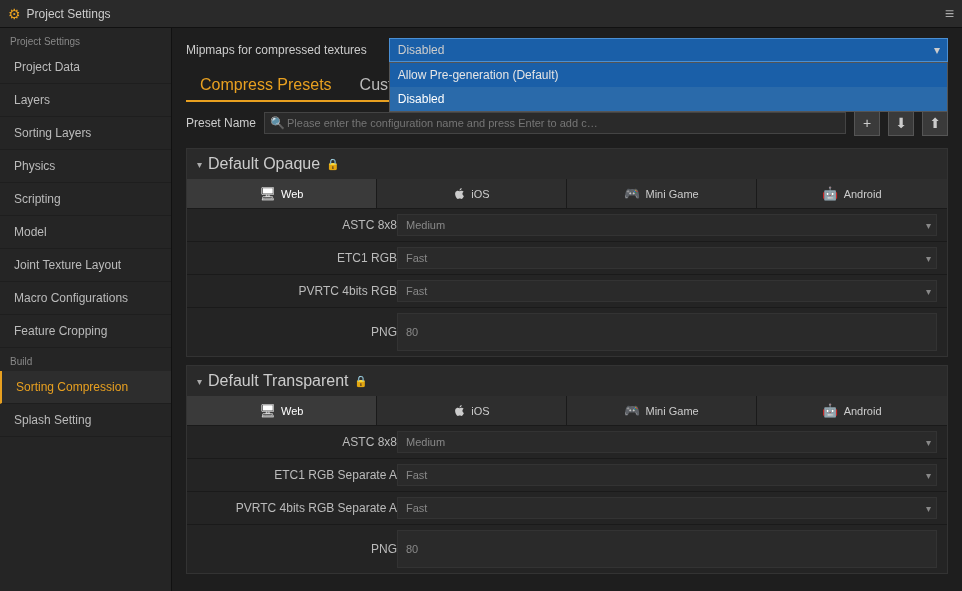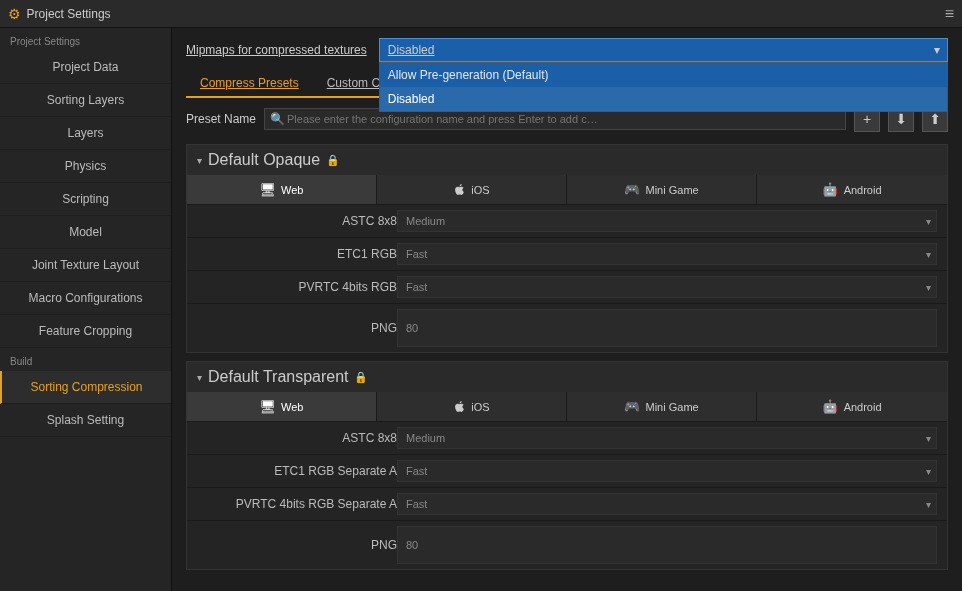--- a/index.html
+++ b/index.html
@@ -61,22 +61,22 @@
       overflow-y: auto;
       padding-bottom: 8px;
     }
     .sidebar-section-label {
       color: #888;
       font-size: 10px;
       padding: 8px 10px 4px 10px;
       display: block;
     }
     .sidebar-item {
-      padding: 9px 0;
-      text-align: center;
+      padding: 9px 14px;
+      text-align: left;
       cursor: pointer;
       color: #bbb;
       font-size: 12px;
       border-bottom: 1px solid #1e1e1e;
     }
     .sidebar-item.active {
       background: #2d2d2d;
       color: #e8a020;
       border-left: 2px solid #e8a020;
     }
@@ -89,23 +89,22 @@
       position: relative;
     }
 
     
     .top-controls {
       padding: 10px 14px 0 14px;
     }
     .mipmaps-row {
       display: flex;
       align-items: center;
-      gap: 12px;
+      gap: 22px;
       margin-bottom: 8px;
-      text-decoration: underline;
     }
     .mipmaps-label {
       color: #ccc;
       font-size: 12px;
       white-space: nowrap;
     }
     .mipmap-dropdown-wrapper {
       position: relative;
       flex: 1;
     }
@@ -160,24 +159,23 @@
     .tabs-row {
       display: flex;
       align-items: flex-end;
       border-bottom: 2px solid #e8a020;
       padding: 0;
     }
     .tab {
       padding: 6px 14px;
       color: #bbb;
       cursor: pointer;
-      font-size: 12px;
+      font-size: 16px;
       border-bottom: 2px solid transparent;
       margin-bottom: -2px;
-      text-decoration: underline;
     }
     .tab.active {
       color: #e8a020;
       border-bottom: 2px solid #e8a020;
     }
 
     
     .search-action-row {
       display: flex;
       align-items: center;
@@ -325,22 +323,22 @@
     <span class="title-bar-title">Project Settings</span>
   </div>
   <span class="title-bar-menu">≡</span>
 </div>
 
 <div class="main-layout">
 
   <div class="sidebar" id="sidebar">
       <span class="sidebar-section-label">Project Settings</span>
       <div class="sidebar-item">Project Data</div>
+      <div class="sidebar-item">Layers</div>
       <div class="sidebar-item">Sorting Layers</div>
-      <div class="sidebar-item">Layers</div>
       <div class="sidebar-item">Physics</div>
       <div class="sidebar-item">Scripting</div>
       <div class="sidebar-item">Model</div>
       <div class="sidebar-item">Joint Texture Layout</div>
       <div class="sidebar-item">Macro Configurations</div>
       <div class="sidebar-item">Feature Cropping</div>
       <span class="sidebar-section-label">Build</span>
       <div class="sidebar-item active">Sorting Compression</div>
       <div class="sidebar-item">Splash Setting</div>
     </div>

